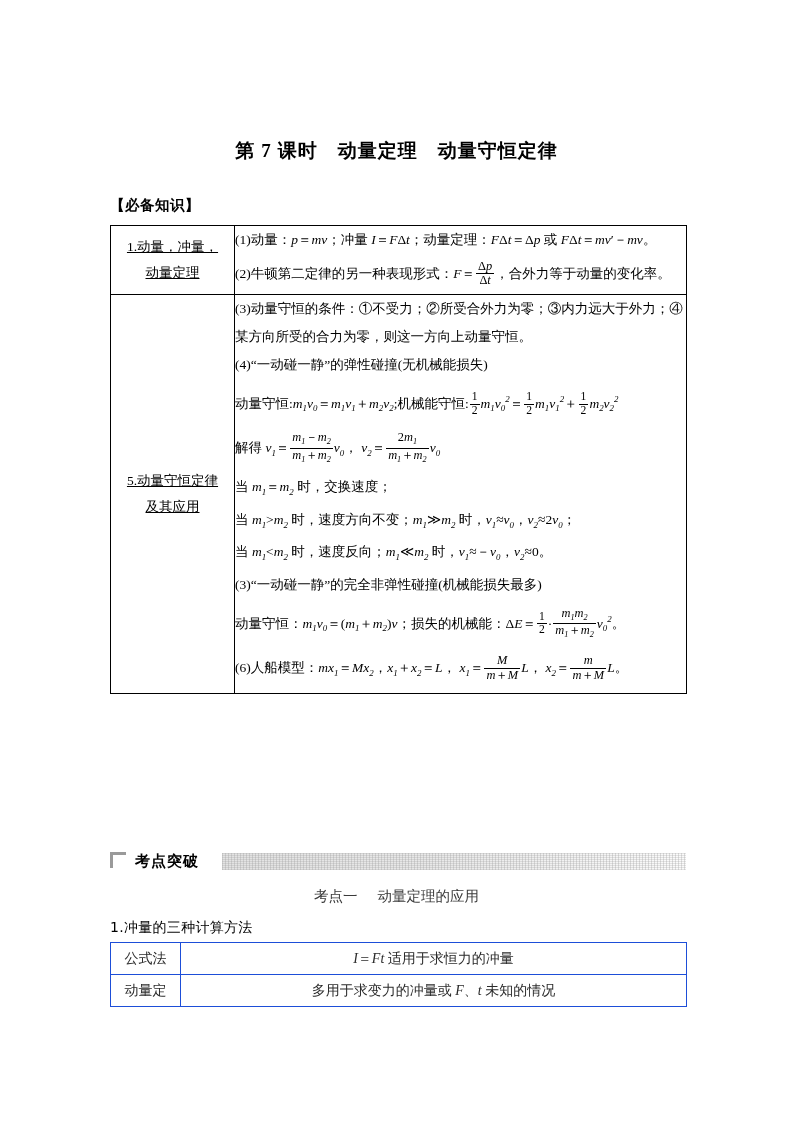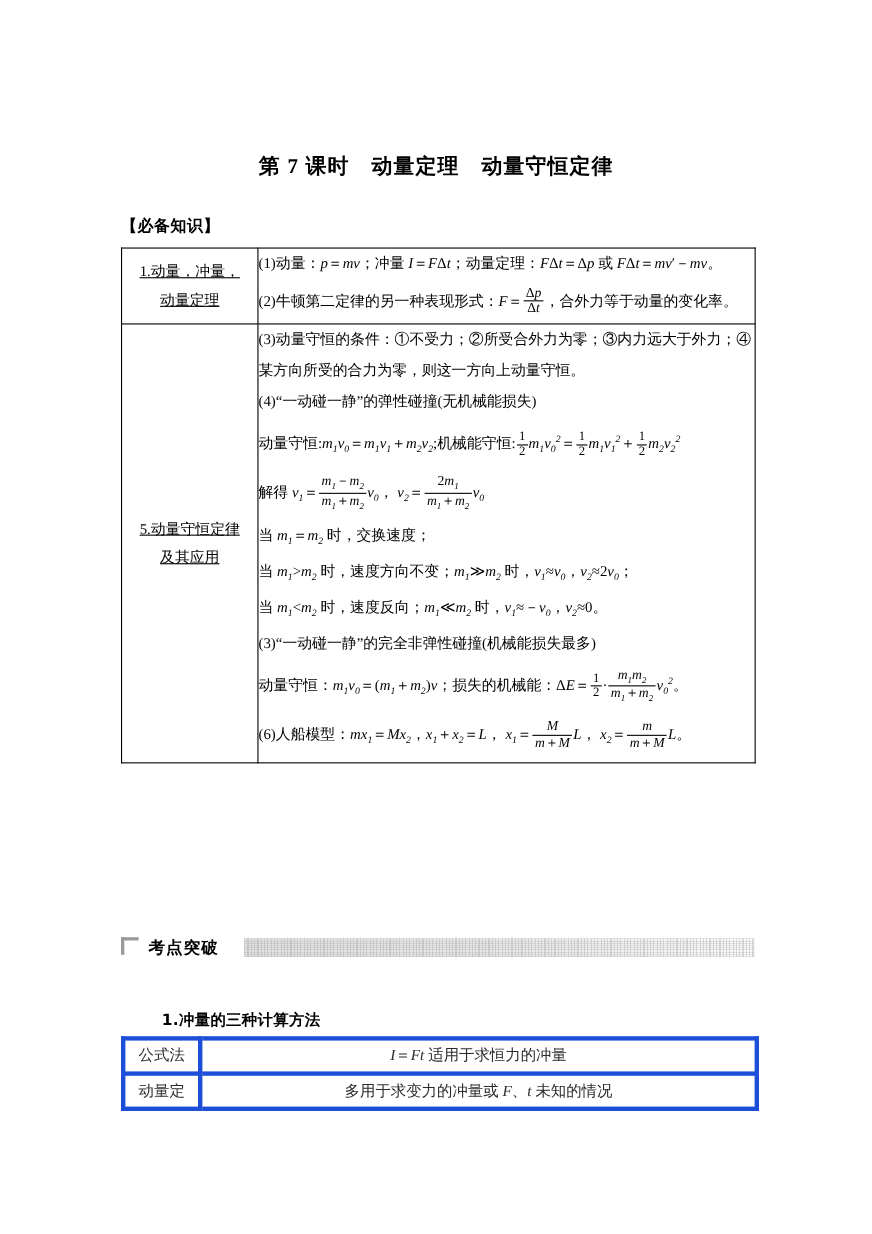--- a/index.html
+++ b/index.html
@@ -141,35 +141,34 @@
     width: 793px;
     text-align: center;
     font-family: "Liberation Serif", serif;
     font-size: 14.5px;
     color: #3a3a3a;
   }
   .sub-head {
     position: absolute;
     left: 110px; top: 919px;
     font-size: 14px;
-    font-weight: bold;
+    font-weight: normal;
     letter-spacing: 0.3px;
-    margin-left: 37px;
   }
 
   
   .m-table {
     position: absolute;
     left: 110px; top: 942px;
     width: 576px;
     border-collapse: collapse;
     table-layout: fixed;
   }
   .m-table td {
-    border: 4px solid #1d4ed8;
+    border: 1px solid #1d4ed8;
     height: 32px;
     font-family: "Liberation Serif", serif;
     font-size: 14px;
     color: #2b2b2b;
   }
   .m-table .mcol-a { width: 70px; text-align: center; }
   .m-table .mcol-b { width: 506px; text-align: center; }
 </style>
 </head>
 <body>
@@ -229,20 +228,23 @@
       </tr>
     </tbody>
   </table>
 
   <div class="banner">
     <span class="corner"></span>
     <span class="btxt">考点突破</span>
     <span class="bar"></span>
   </div>
 
+  <div class="kaodian">
+    <span>考点一</span><span class="gap-m"></span><span>动量定理的应用</span>
+  </div>
 
   <div class="sub-head">1.冲量的三种计算方法</div>
 
   <table class="m-table">
     <colgroup>
         <col class="mcol-a">
         <col class="mcol-b">
       </colgroup>
     <tbody>
       <tr>

